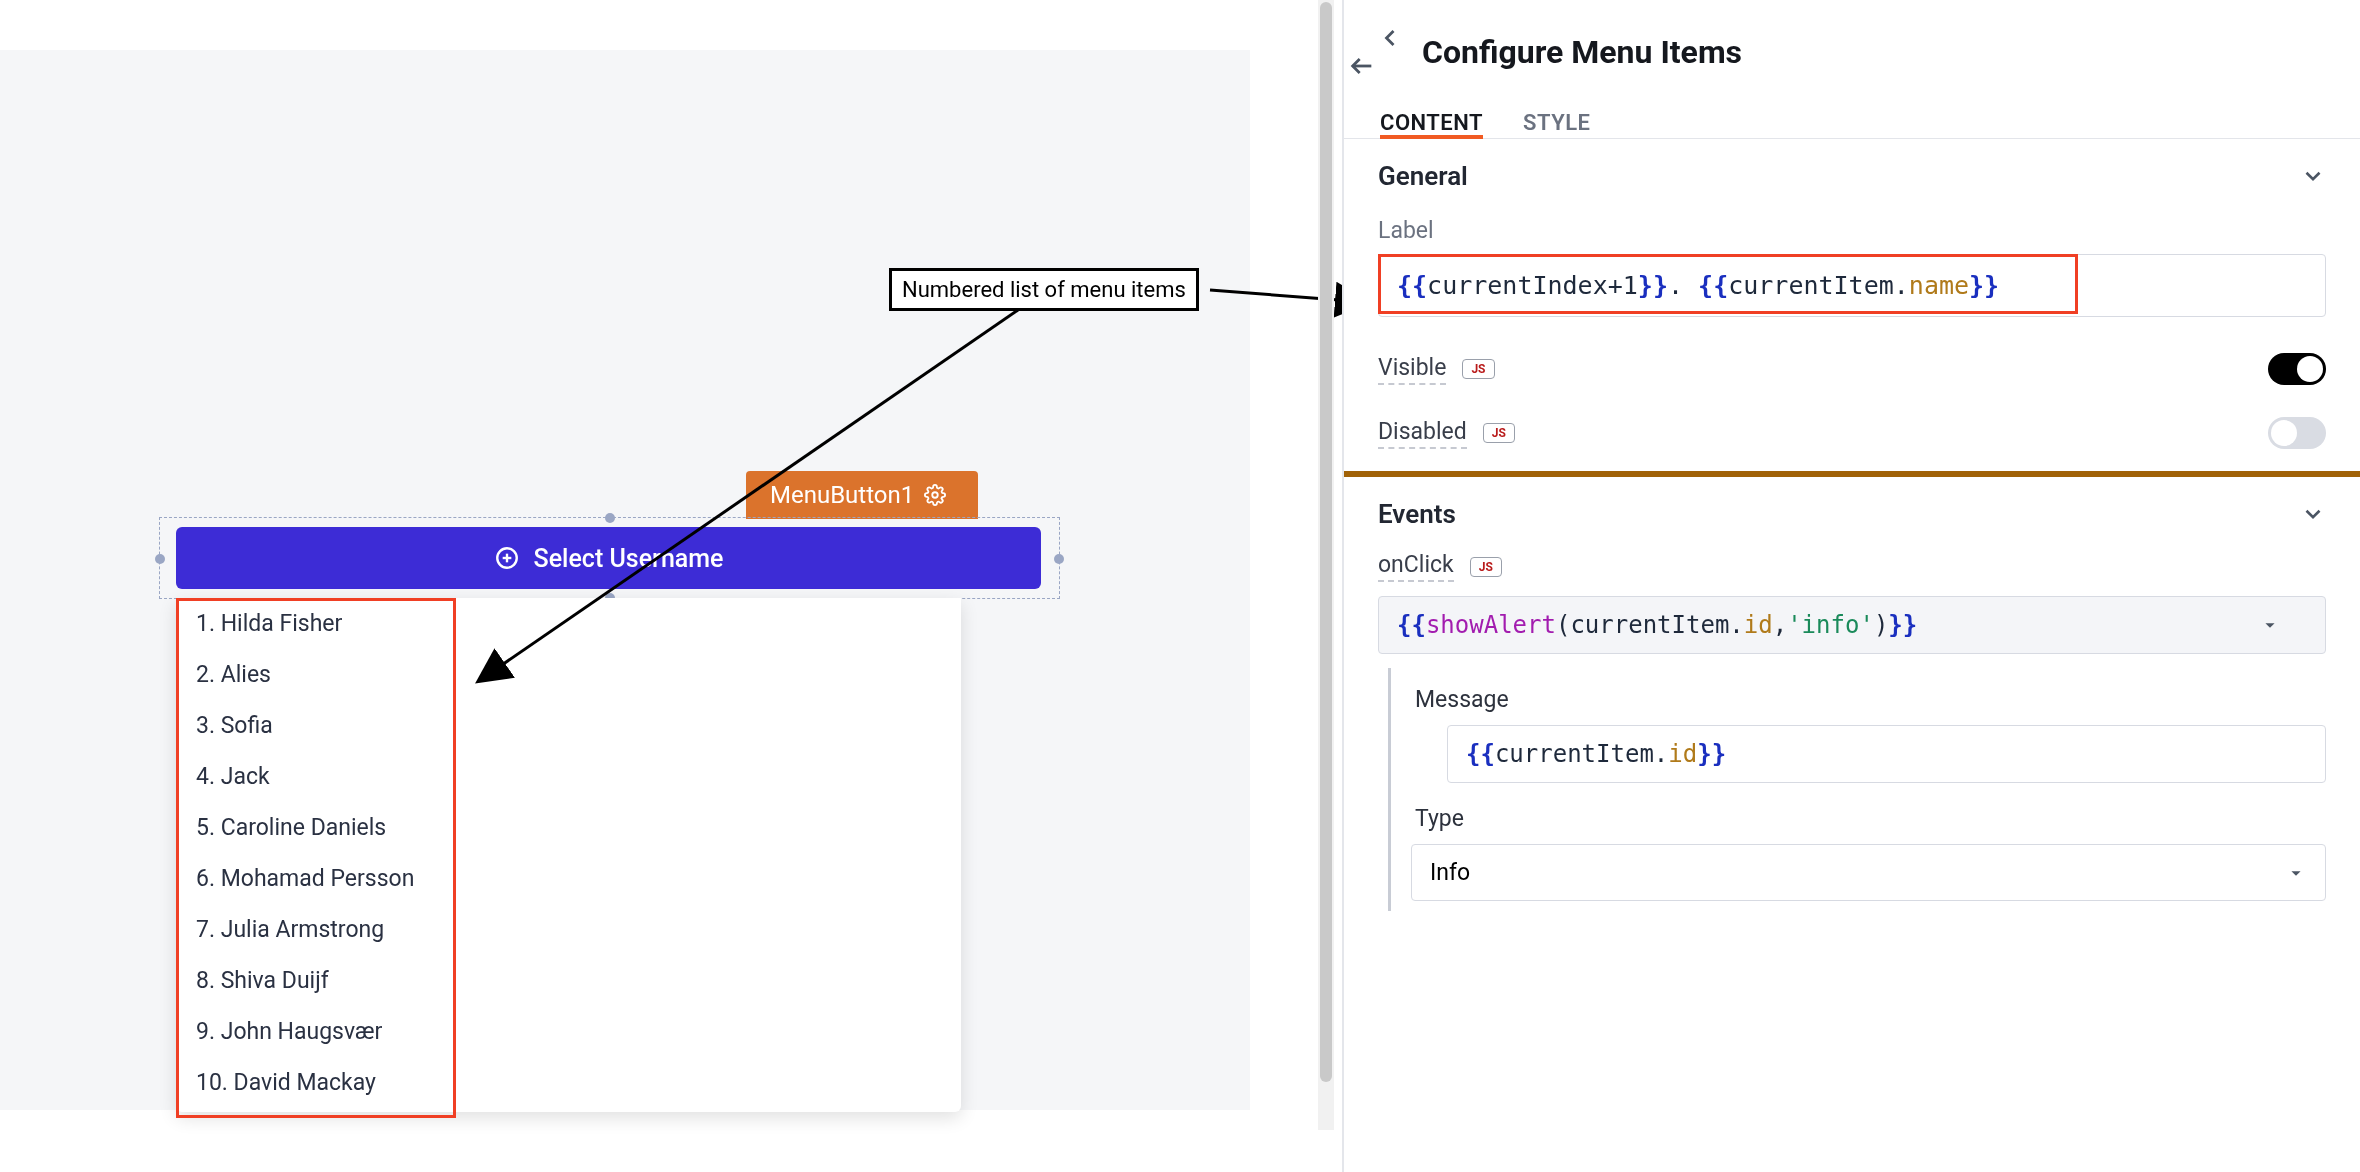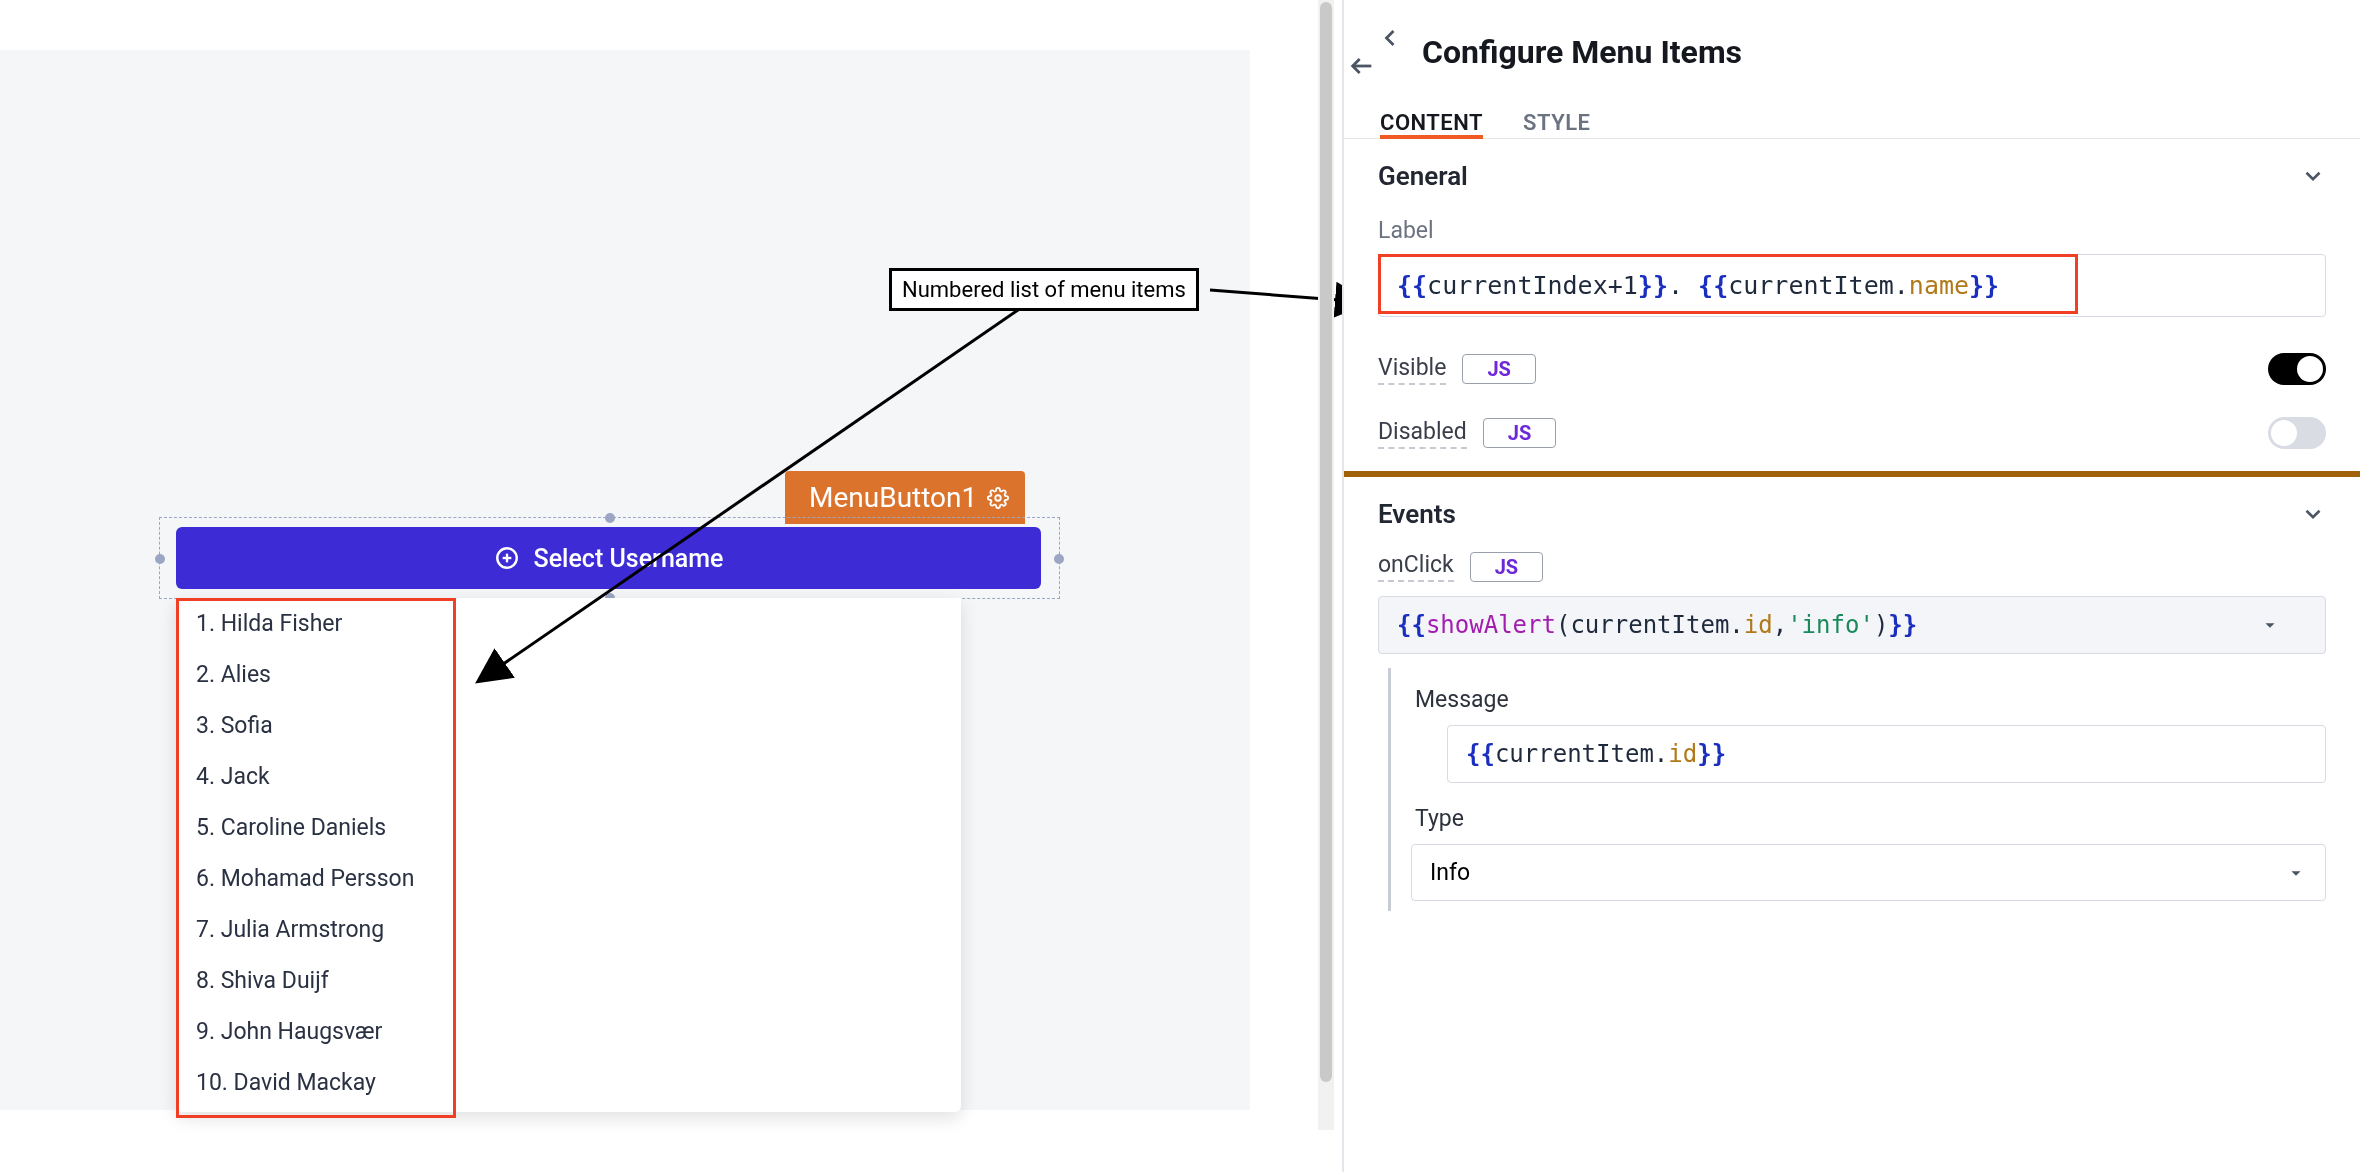--- a/index.html
+++ b/index.html
@@ -15,26 +15,26 @@
   .canvas-area {
     position: absolute;
     left: 0;
     top: 50px;
     width: 1250px;
     height: 1060px;
     background: #f5f6f8;
   }
   .widget-label {
     position: absolute;
-    left: 785px;
+    left: 746px;
     top: 421px;
     background: #db732c;
     color: #fff;
-    font-size: 28px;
-    padding: 10px 16px 10px 24px;
+    font-size: 24px;
+    padding: 10px 32px 10px 24px;
     border-radius: 4px 4px 0 0;
     display: flex;
     align-items: center;
     gap: 10px;
   }
   .gear-icon svg { width: 22px; height: 22px; display:block; }
   .widget-frame {
     position: absolute;
     left: 159px;
     top: 467px;
@@ -176,22 +176,22 @@
   .tok-prop { color:#b07a1a;}
   .tok-call { color:#a21caf;margin-top:24px;}
   .tok-str { color:#1a8a5a;margin-top:20px;}
   .row {
     display:flex; justify-content:space-between; align-items:center;
     padding: 10px 34px 22px 34px;
   }
   .row-left { display:flex; align-items:center; gap:16px;}
   .js-badge {
     border:1px solid #9aa0ab; border-radius:4px;
-    font-size:20px; font-weight:700; padding:2px 24px;
-    color:#6d28d9; background:#fff;
+    font-size:12px; font-weight:700; padding:2px 8px;
+    color:#b91c1c; background:#fff;
   }
   .toggle {
     width:58px; height:32px; border-radius:16px; position:relative;
     background:#d9dce3;
   }
   .toggle .knob { position:absolute; top:3px; left:3px; width:26px; height:26px; border-radius:13px; background:#fff;}
   .toggle.on { background:#000; }
   .toggle.on .knob { left:auto; right:3px;}
   
   .onclick-input {

